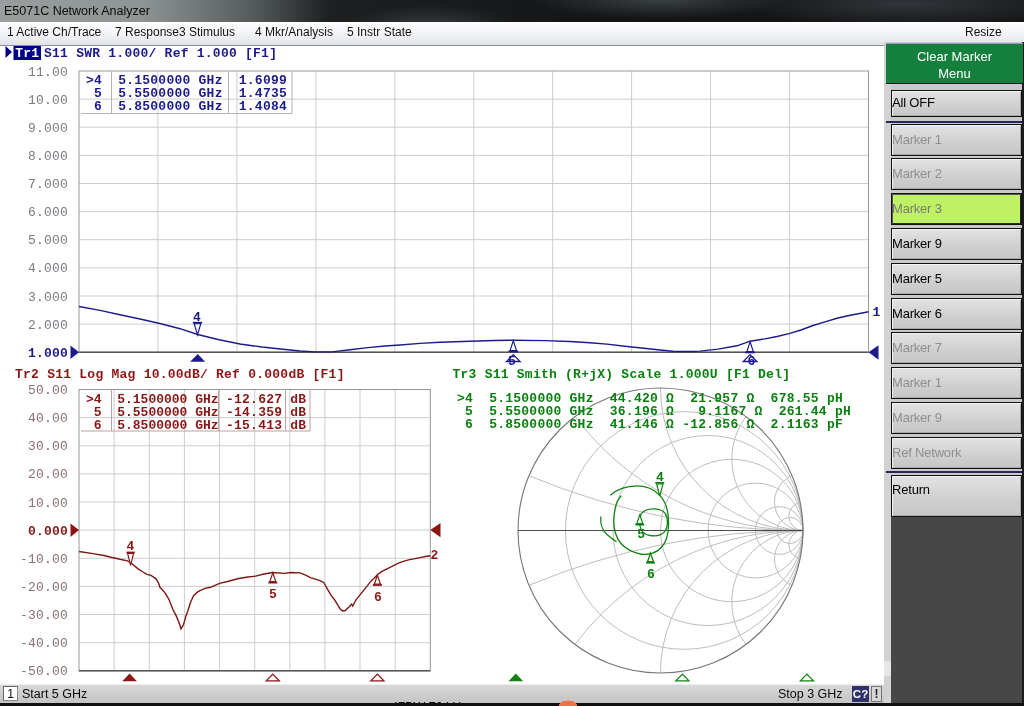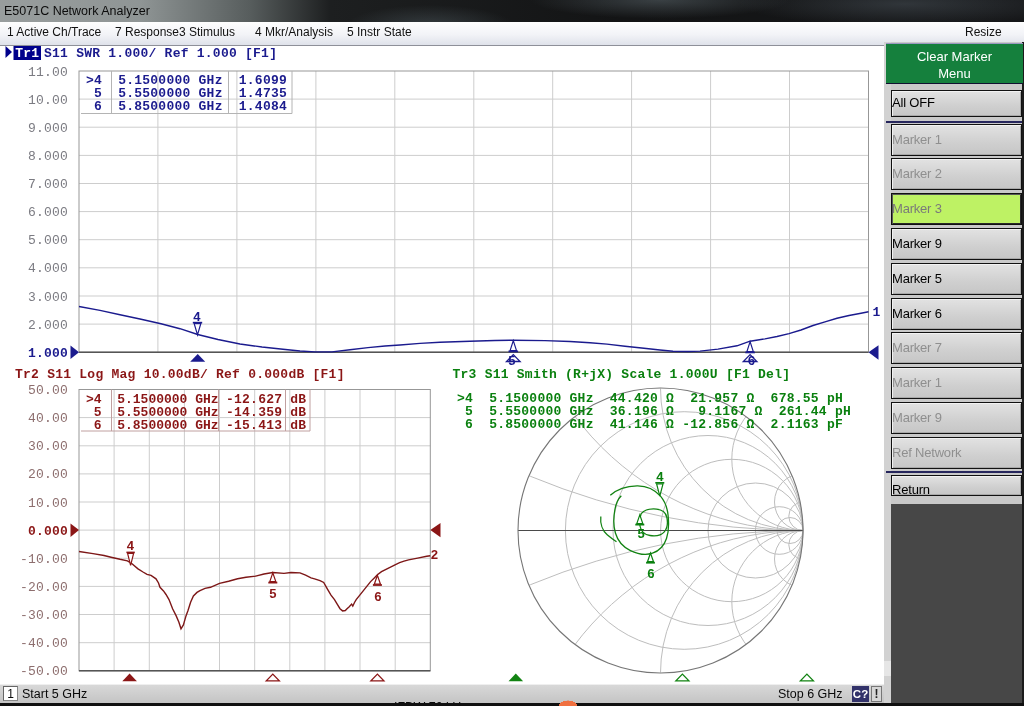--- a/index.html
+++ b/index.html
@@ -173,22 +173,22 @@
 <div class="skb dis" style="top:158.3px">Marker 2</div>
 <div class="skb sel" style="top:193.1px">Marker 3</div>
 <div class="skb" style="top:227.9px">Marker 9</div>
 <div class="skb" style="top:262.7px">Marker 5</div>
 <div class="skb" style="top:297.5px">Marker 6</div>
 <div class="skb dis" style="top:332.3px">Marker 7</div>
 <div class="skb dis" style="top:367.1px">Marker 1</div>
 <div class="skb dis" style="top:401.9px">Marker 9</div>
 <div class="skb dis" style="top:436.7px">Ref Network</div>
 <div class="navsep" style="top:470.5px"></div>
-<div class="skb" style="top:474.8px;height:21px;line-height:27px">Return</div>
+<div class="skb" style="top:474.8px;height:42px;line-height:27px">Return</div>
 <div class="statusbar">
 <div class="sbox1">1</div>
 <span style="position:absolute;left:22px;top:2px">Start 5 GHz</span>
 <span style="position:absolute;left:394px;top:15px">IFBW 70 kHz</span>
-<span style="position:absolute;left:778px;top:2px">Stop 6 GHz</span>
+<span style="position:absolute;left:778px;top:2px">Stop 3 GHz</span>
 <div class="cbox">C?</div>
 <div class="ebox">!</div>
 </div>
 <div class="blackstrip"></div>
 <div class="orange"></div>
 </body></html>

